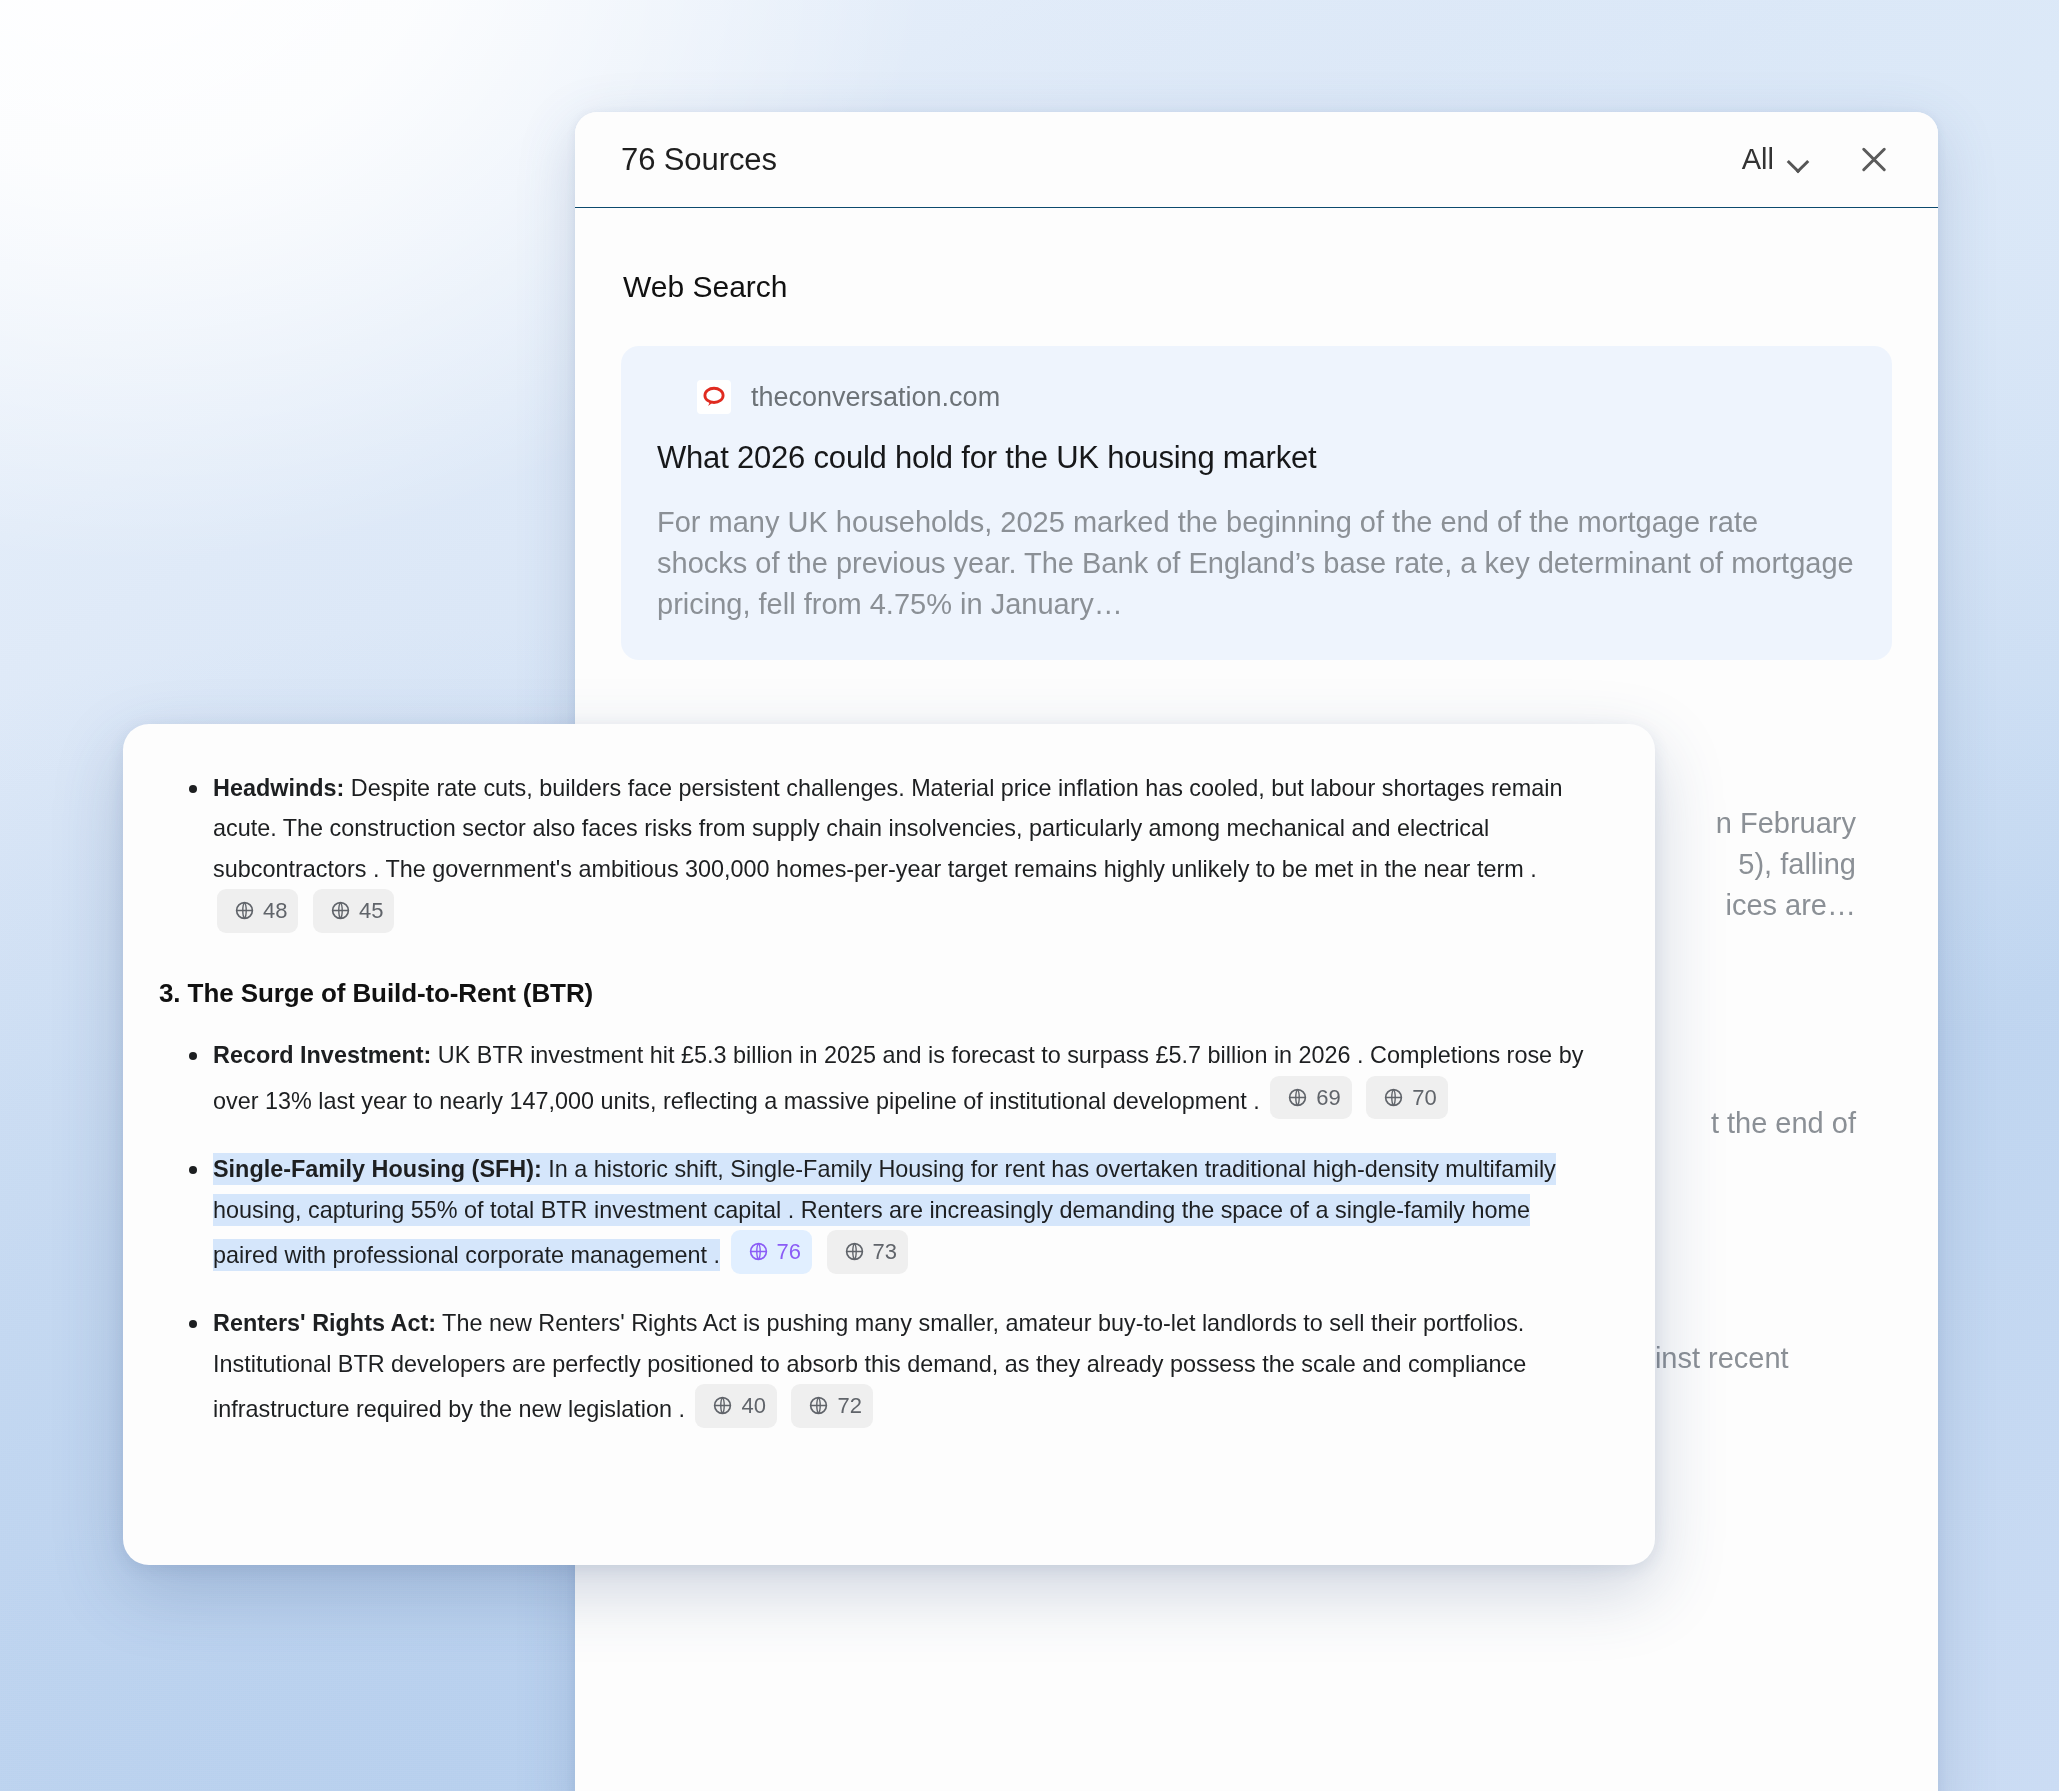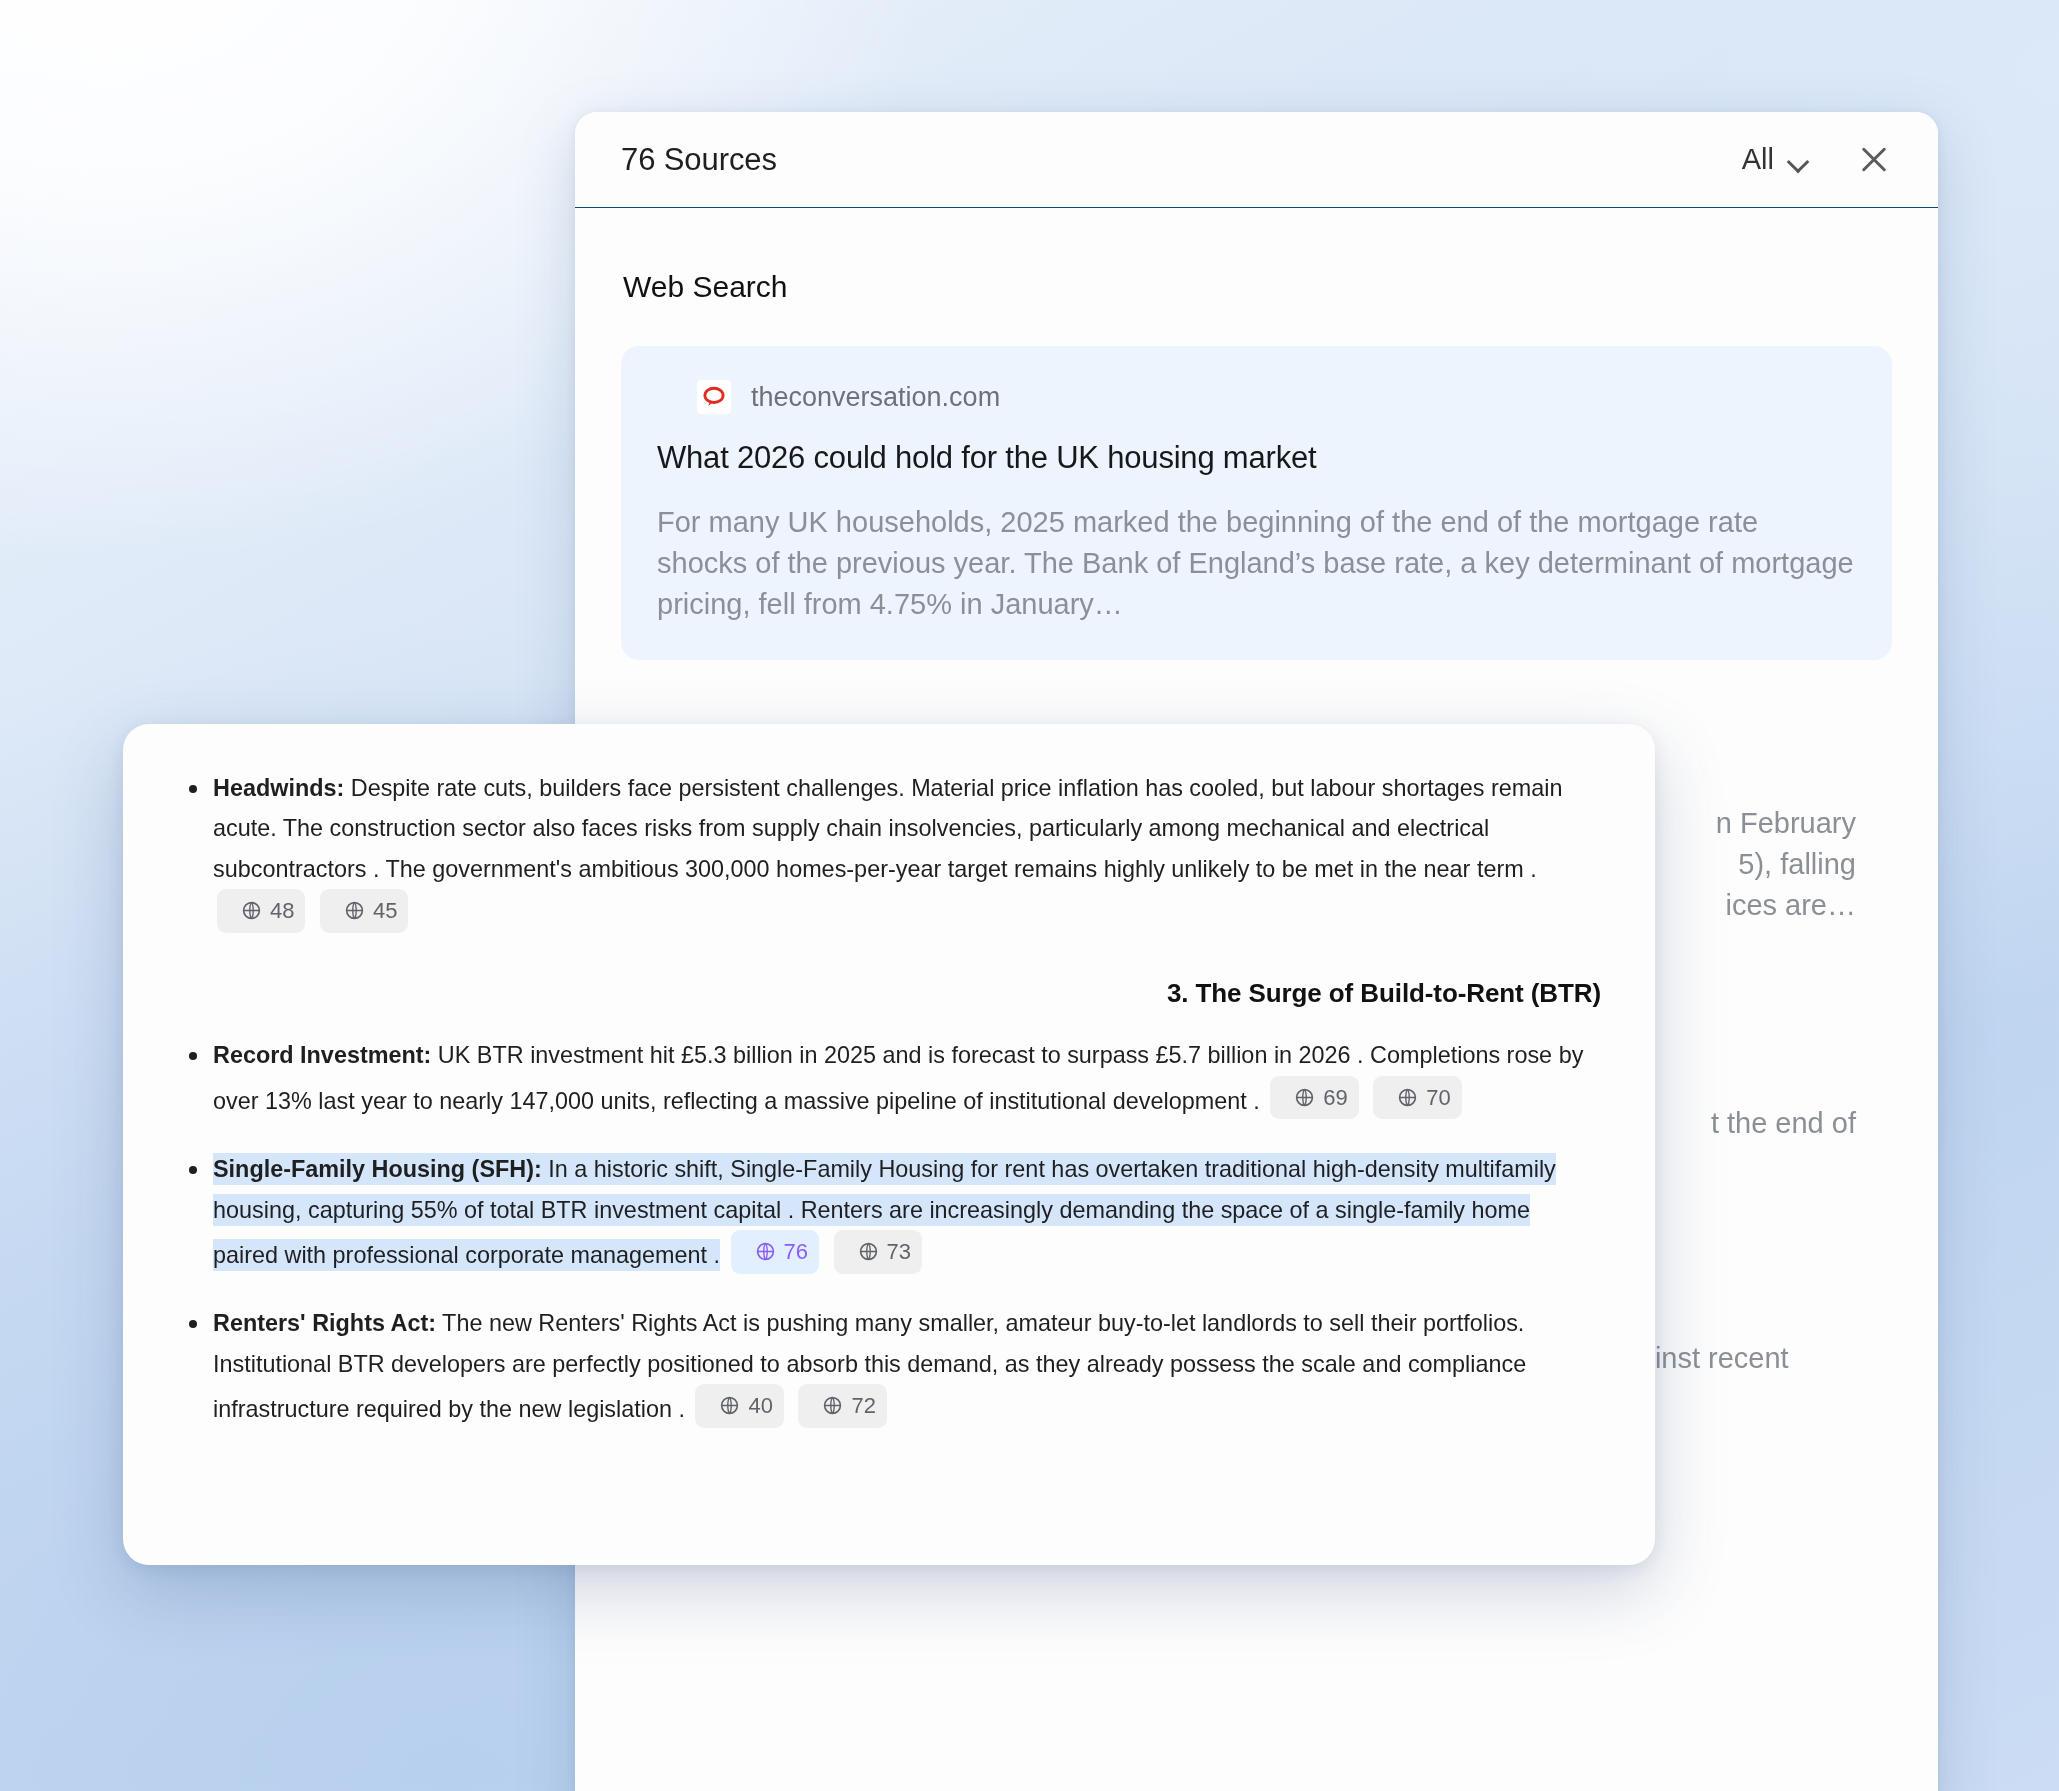--- a/index.html
+++ b/index.html
@@ -196,38 +196,37 @@
     -webkit-box-decoration-break: clone;
     padding: 3px 0;
   }
 
   #btr-heading {
     font-size: 26px;
     font-weight: 700;
     color: #111;
     margin: 44px 0 26px 0;
     letter-spacing: -0.1px;
-    text-align: right;
   }
 
   #btr-paragraph {
     font-size: 23.4px;
     line-height: 1.72;
     color: #1d1f21;
     margin-bottom: 40px;
   }
 
   
   .cite {
     display: inline-flex;
     align-items: center;
     gap: 8px;
     background: #efefef;
     border-radius: 9px;
-    padding: 3px 11px 3px 24px;
+    padding: 3px 11px 3px 17px;
     font-size: 22px;
     color: #60646a;
     margin: 0 4px;
     vertical-align: 1px;
     cursor: pointer;
   }
   .cite.blue { background: #e1efff; color: #8b5cf6; }
 
   .globe { width: 21px; height: 21px; display: block; }
 </style>

